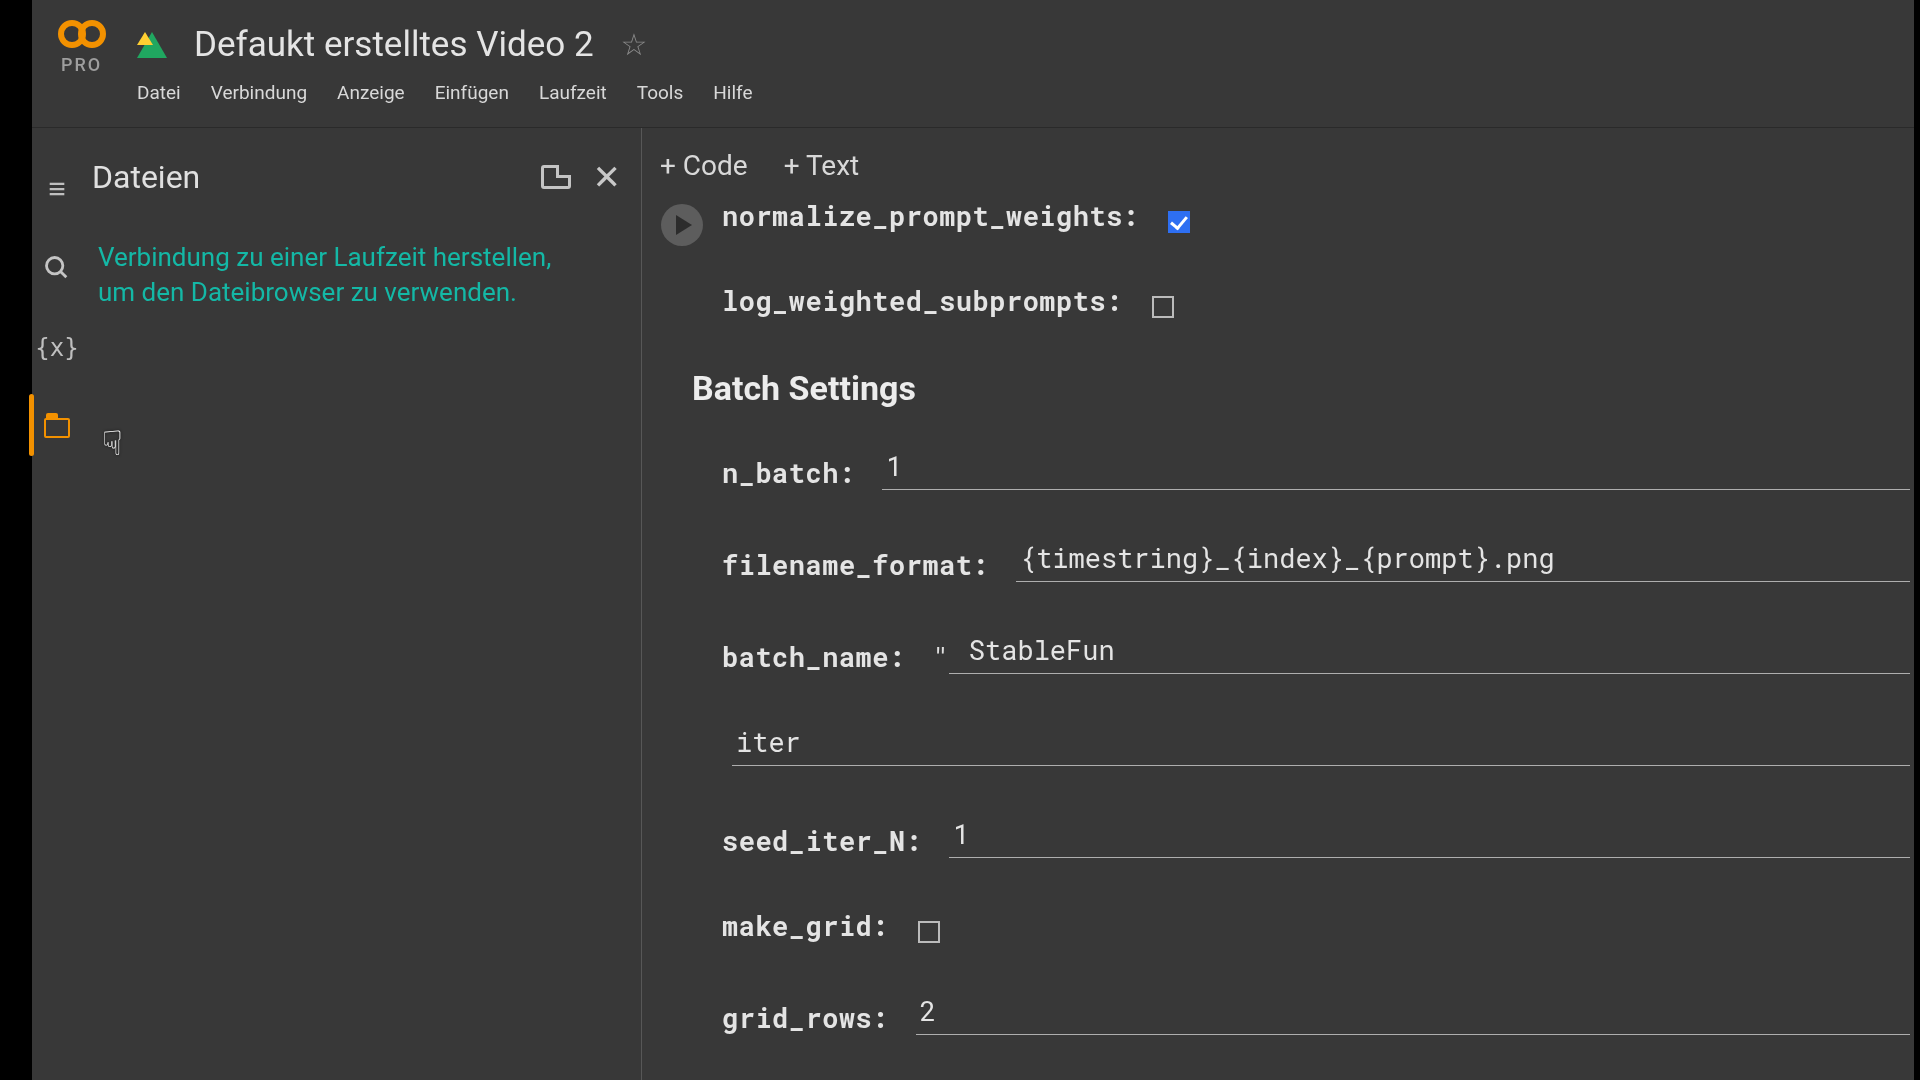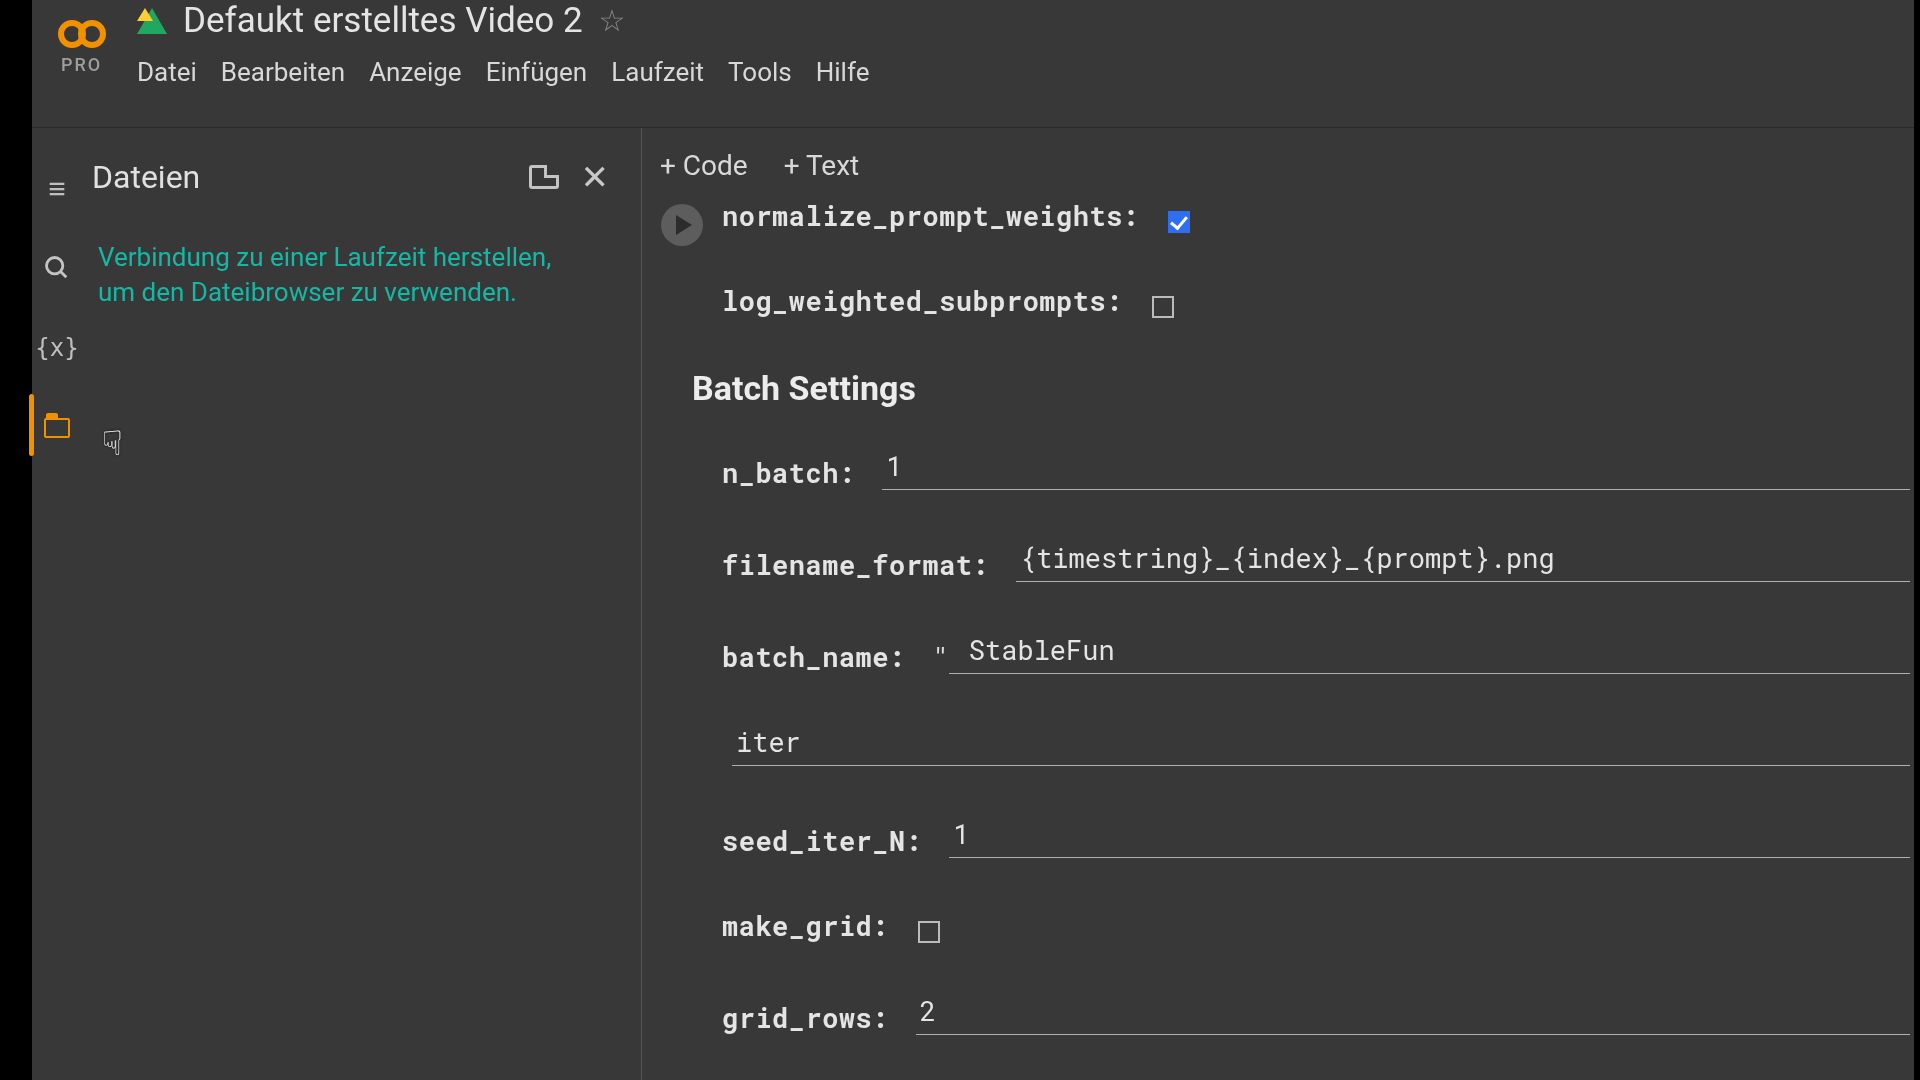--- a/index.html
+++ b/index.html
@@ -27,38 +27,38 @@
   .logo-wrap {
     width: 75px;
     display: flex; flex-direction: column; align-items: center;
     margin-top: 20px; margin-right: 18px;
   }
   .co-ring { display:flex; gap:-4px; }
   .ring { width:28px; height:28px; border:6px solid #f29100; border-radius:50%; }
   .ring + .ring { margin-left:-8px; }
   .pro-label { color:#9e9e9e; font-size:18px; letter-spacing:2px; margin-top:6px; font-weight:500;}
   .hdr-col { display:flex; flex-direction:column; }
-  .title-row { display:flex; align-items:center; gap:16px; }
+  .title-row { display:flex; align-items:center; gap:27px; margin-top:24px;}
   .drive-tri {
     width:0;height:0;
     border-left:15px solid transparent;
     border-right:15px solid transparent;
     border-bottom:26px solid #20a760;
     position:relative;
   }
   .drive-tri::after{
     content:"";position:absolute;left:-15px;top:0;
     width:0;height:0;
     border-left:8px solid transparent;
     border-right:8px solid transparent;
     border-bottom:13px solid #ffcf32;
   }
   .doc-title { font-size:35px; color:#e4e4e4; font-weight:400; }
   .star { font-size:30px; color:#8a8a8a; }
-  .menu-row { display:flex; gap:24px; margin-top:16px; font-size:26px; color:#d8d8d8;}
+  .menu-row { display:flex; gap:30px; margin-top:16px; font-size:19px; color:#d8d8d8;}
   .menu-row span { cursor:pointer; }
   .save-msg { color:#bdbdbd; text-decoration:underline; }
 
   
   .body-split {
     display:flex;
     height: calc(1080px - 127px);
     border-top:1px solid #2a2a2a;
   }
 
@@ -76,21 +76,21 @@
   }
   .folder-ico{
     width:26px;height:20px;border:2.5px solid #f29100;border-radius:2px;position:relative;
   }
   .folder-ico::before{content:"";position:absolute;top:-7px;left:0;width:12px;height:6px;background:#f29100;border-radius:2px 2px 0 0;}
 
   
   .files-panel {
     width: 560px;
     border-right:1px solid #575757;
-    padding: 30px 32px 0 10px;
+    padding: 30px 20px 0 10px;
     position:relative;
   }
   .files-hdr { display:flex; align-items:center; justify-content:space-between; }
   .files-title { font-size:32px; color:#e0e0e0; }
   .files-hdr-icons { display:flex; gap:22px; align-items:center; }
   .pop-ico { width:30px;height:24px;border:3px solid #c4c4c4;border-radius:3px;position:relative;}
   .pop-ico::after{content:"";position:absolute;right:-3px;top:-3px;width:12px;height:10px;background:#383838;border-left:3px solid #c4c4c4;border-bottom:3px solid #c4c4c4;}
   .x-ico{ font-size:34px; color:#c8c8c8; font-weight:300; line-height:1; cursor:pointer;}
   .files-msg { font-size:26px; color:#14b8a6; line-height:1.35; margin-top:44px; margin-left:6px; max-width:470px;}
 
@@ -166,21 +166,21 @@
       <div class="pro-label">PRO</div>
     </div>
     <div class="hdr-col">
       <div class="title-row">
         <div class="drive-tri"></div>
         <div class="doc-title">Defaukt erstelltes Video 2</div>
         <div class="star">☆</div>
       </div>
       <div class="menu-row">
         <span>Datei</span>
-        <span>Bearbeiten</span>
+        <span>Verbindung</span>
         <span>Anzeige</span>
         <span>Einfügen</span>
         <span>Laufzeit</span>
         <span>Tools</span>
         <span>Hilfe</span>
       </div>
     </div>
   </div>
 
   <div class="body-split">

